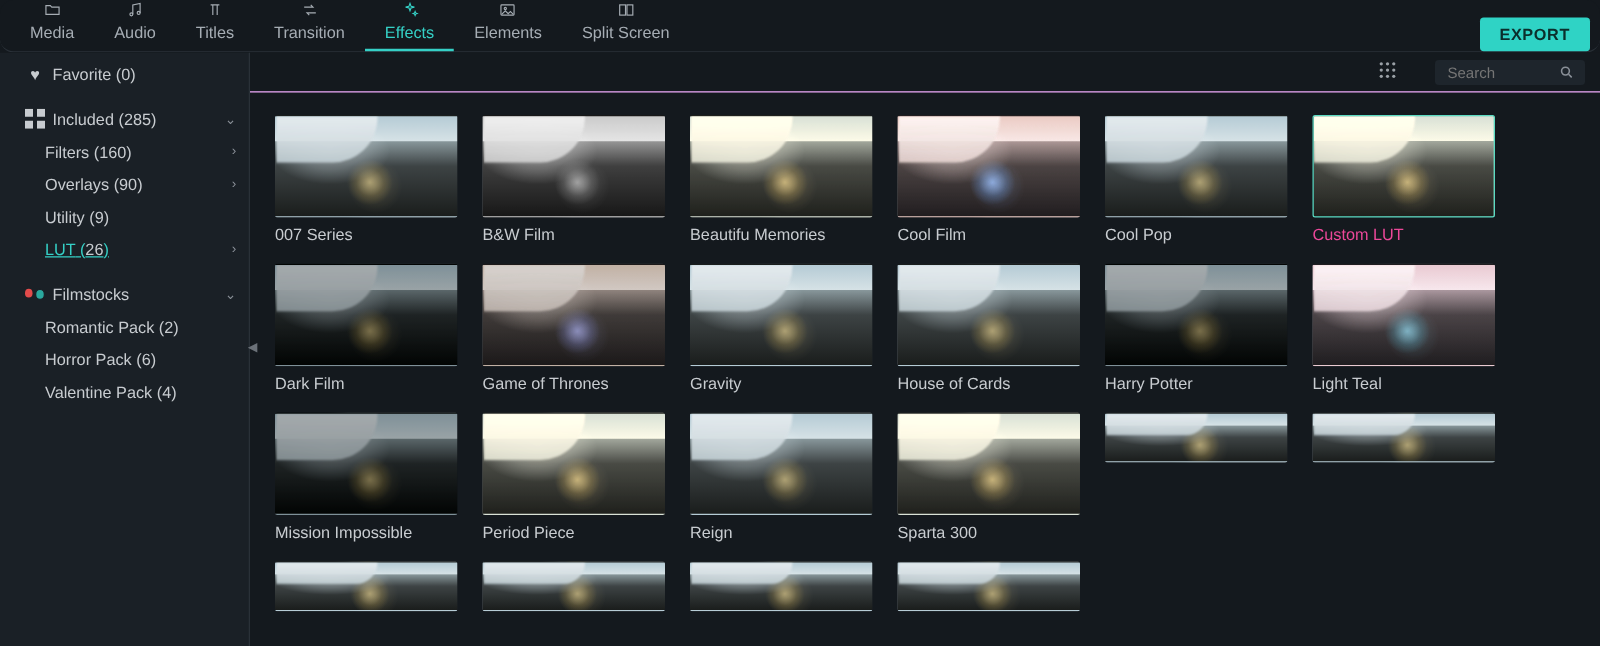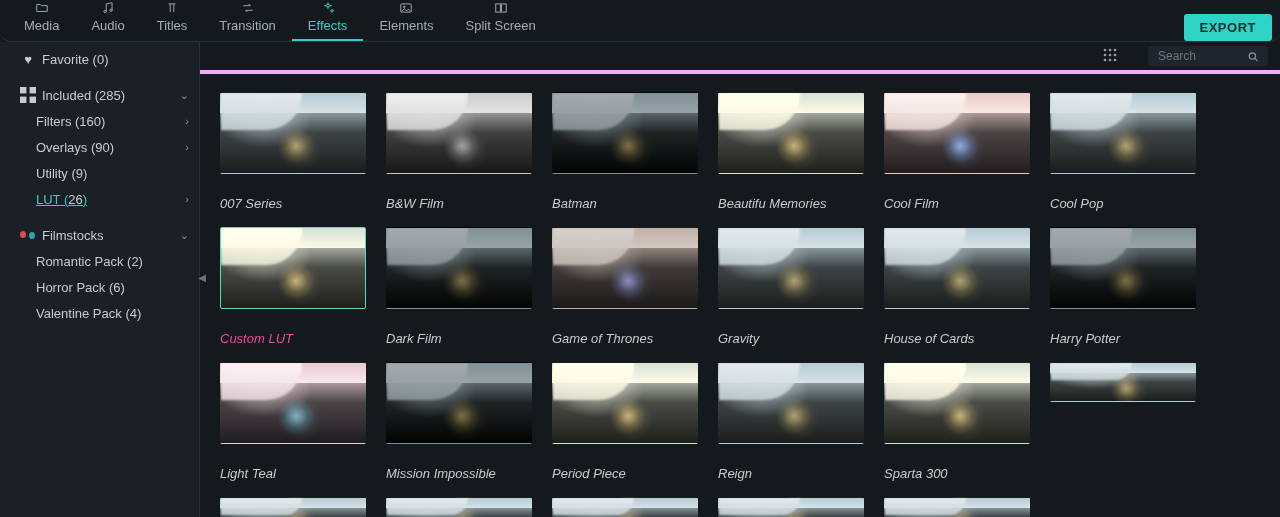--- a/index.html
+++ b/index.html
@@ -103,21 +103,21 @@
     flex-direction: column;
     background: #14191e;
   }
   .toolbar {
     height: 32px;
     display: flex;
     align-items: center;
     justify-content: flex-end;
     gap: 26px;
     padding: 0 12px;
-    border-bottom: 4px solid #f0abfc;
+    border-bottom: 1px solid #f0abfc;
   }
   .grid-icon-btn { color:#9aa0a6; cursor:pointer; padding:2px 4px;}
   .grid-icon-btn svg { width:16px; height:16px; fill: currentColor; }
   .search {
     display: flex;
     align-items: center;
     background: #1e252c;
     border-radius: 3px;
     padding: 3px 10px;
     width: 120px;
@@ -134,21 +134,21 @@
   .grid-scroll {
     flex: 1;
     overflow-y: auto;
     padding: 18px 16px 8px 20px;
   }
   .grid {
     display: grid;
     grid-template-columns: repeat(6, 146px);
     gap: 16px 20px;
   }
-  .card { display:flex; flex-direction:column; gap:22px; cursor:pointer;font-style:italic;}
+  .card { display:flex; flex-direction:column; gap:6px; cursor:pointer;}
   .thumb {
     width: 146px;
     height: 82px;
     border-radius: 2px;
     position: relative;
     overflow: hidden;
     background:
       radial-gradient(circle at 52% 66%, rgba(255,228,150,0.55) 0%, rgba(255,210,90,0.15) 12%, transparent 20%),
       linear-gradient(180deg, #b5cbd5 0%, #d6e2e6 25%, #88979b 25.1%, #3d4344 50%, #1a1d1c 100%),
       linear-gradient(100deg, #20272b 0%, #3a4245 35%, #7f8b8f 42%, #b6c4c9 45%, #e3ebef 100%);
@@ -361,24 +361,20 @@
       <div class="grid" id="grid-mount">
           <div class="card">
             <div class="thumb "></div>
             <div class="caption">007 Series</div>
           </div>
           <div class="card">
             <div class="thumb t-bw"></div>
             <div class="caption">B&amp;W Film</div>
           </div>
           <div class="card">
-            <div class="thumb t-dark"></div>
-            <div class="caption">Batman</div>
-          </div>
-          <div class="card">
             <div class="thumb t-warm"></div>
             <div class="caption">Beautifu Memories</div>
           </div>
           <div class="card">
             <div class="thumb t-cool"></div>
             <div class="caption">Cool Film</div>
           </div>
           <div class="card">
             <div class="thumb "></div>
             <div class="caption">Cool Pop</div>

